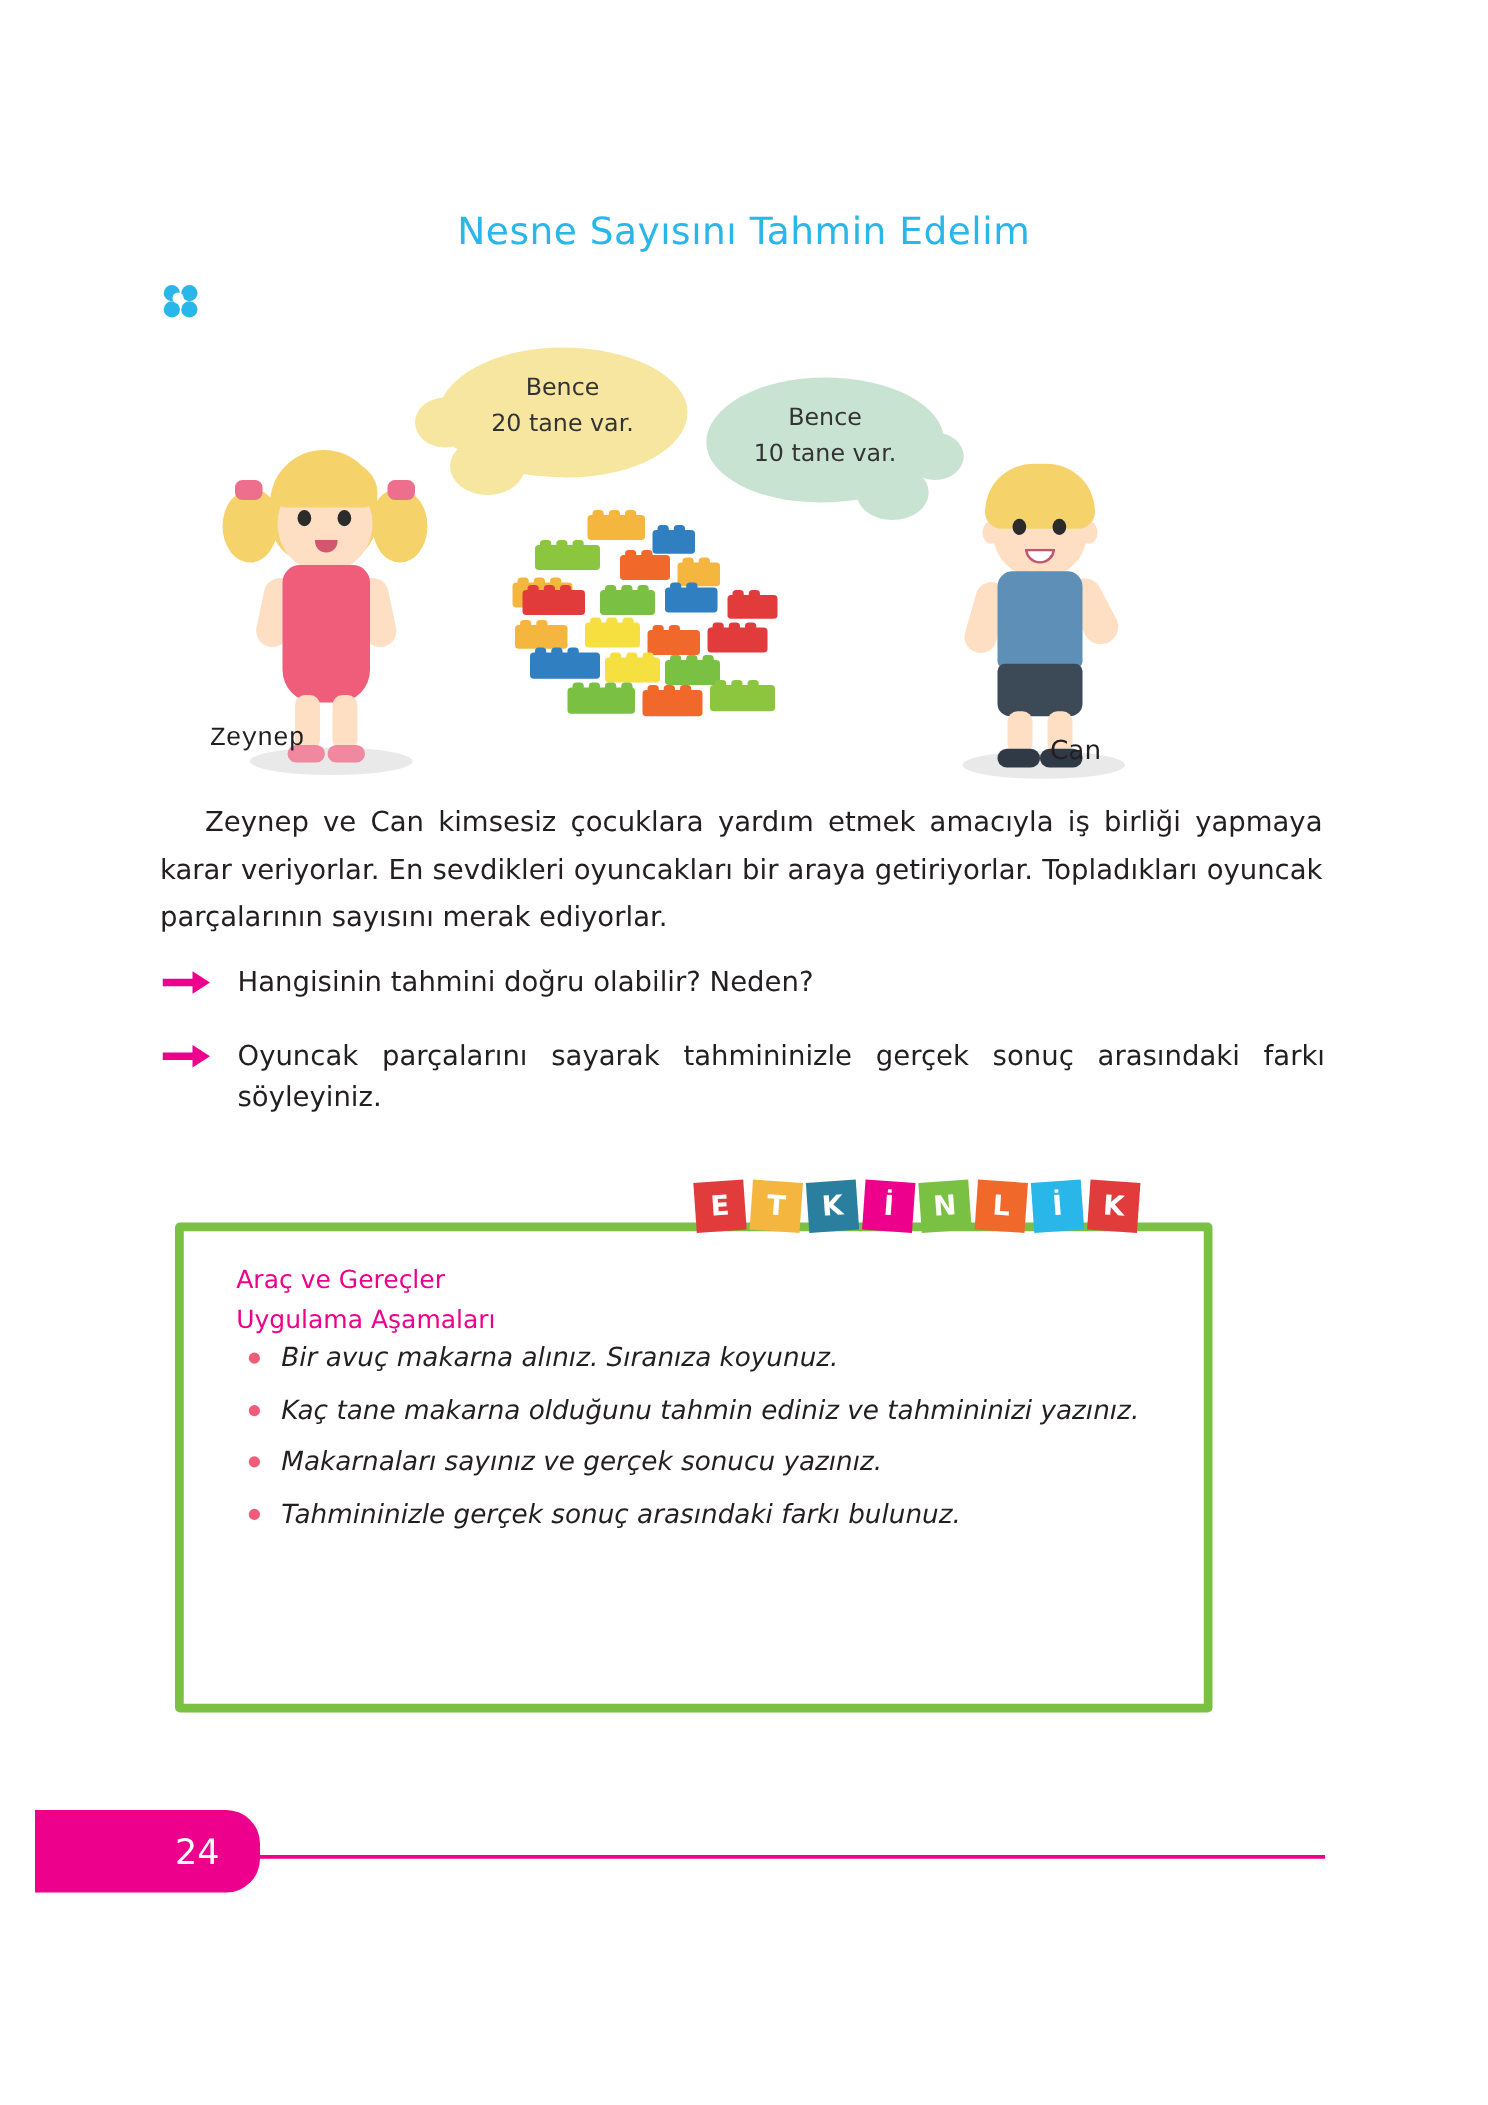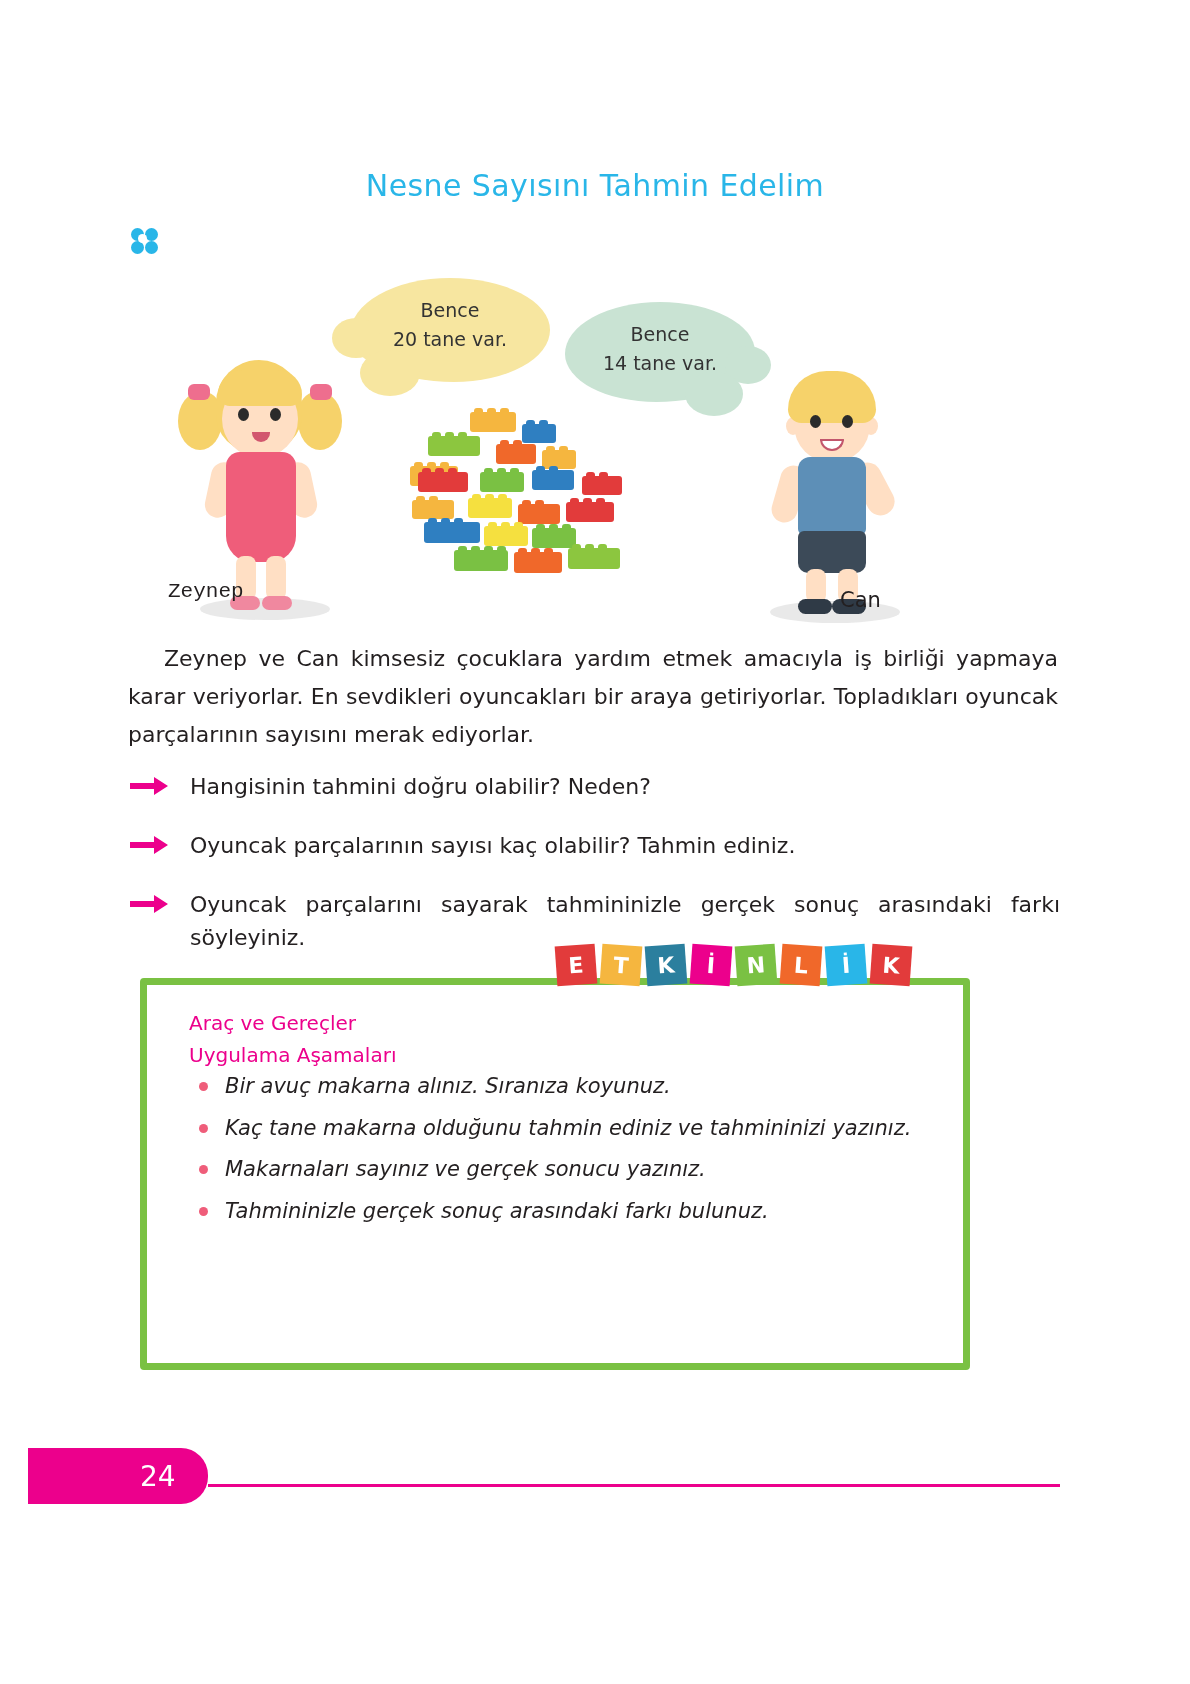--- a/index.html
+++ b/index.html
@@ -276,21 +276,21 @@
 
   
   .footer {
     position: absolute;
     left: 0; top: 1448px;
     width: 1190px; height: 60px;
   }
   .page-tab {
     position: absolute;
     left: 28px; top: 0;
-    width: 180px; height: 56px;
+    width: 180px; height: 66px;
     background: #ec008c;
     border-radius: 0 27px 27px 0;
     color: #ffffff;
     font-size: 28px;
     display: flex;
     align-items: center;
     padding-left: 112px;
   }
   .footer-rule {
     position: absolute;
@@ -318,21 +318,21 @@
 
   <div class="scene">
 
     <div class="bubble bubble-yellow">
       <span class="bubble-line">Bence</span>
       <span class="bubble-line">20 tane var.</span>
     </div>
 
     <div class="bubble bubble-green">
       <span class="bubble-line">Bence</span>
-      <span class="bubble-line">14 tane var.</span>
+      <span class="bubble-line">10 tane var.</span>
     </div>
 
     <div class="kid girl">
       <div class="shadow" style="left:30px; top:238px; width:130px; height:22px;"></div>
       <div class="g-pig-l"></div>
       <div class="g-pig-r"></div>
       <div class="g-hair-back"></div>
       <div class="g-face"></div>
       <div class="g-fringe"></div>
       <div class="g-tie-l"></div>
@@ -518,28 +518,20 @@
           </svg>
       </span>
       <span class="q-text">Hangisinin tahmini doğru olabilir? Neden?</span>
     </div>
     <div class="q-item">
       <span class="arrow-icon">
         <svg width="40" height="20" viewBox="0 0 40 20">
             <path d="M0 7 h24 v-6 l14 9 -14 9 v-6 h-24 z" fill="#ec008c"></path>
           </svg>
       </span>
-      <span class="q-text">Oyuncak parçalarının sayısı kaç olabilir? Tahmin ediniz.</span>
-    </div>
-    <div class="q-item">
-      <span class="arrow-icon">
-        <svg width="40" height="20" viewBox="0 0 40 20">
-            <path d="M0 7 h24 v-6 l14 9 -14 9 v-6 h-24 z" fill="#ec008c"></path>
-          </svg>
-      </span>
       <span class="q-text">Oyuncak parçalarını sayarak tahmininizle gerçek sonuç arasındaki farkı söyleyiniz.</span>
     </div>
   </div>
 
   <div class="etkinlik-letters">
       <div class="tile" style="background: rgb(226, 59, 59);">E</div>
       <div class="tile" style="background: rgb(245, 182, 63);">T</div>
       <div class="tile" style="background: rgb(43, 127, 158);">K</div>
       <div class="tile" style="background: rgb(236, 0, 140);">İ</div>
       <div class="tile" style="background: rgb(122, 193, 67);">N</div>

